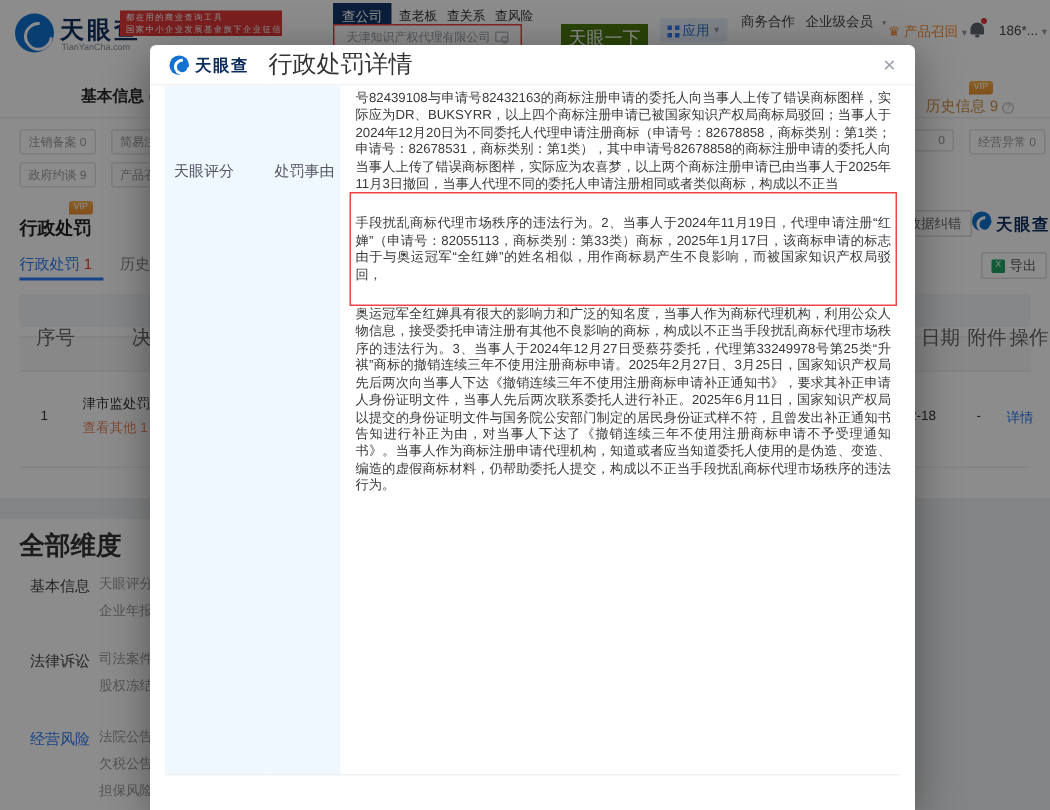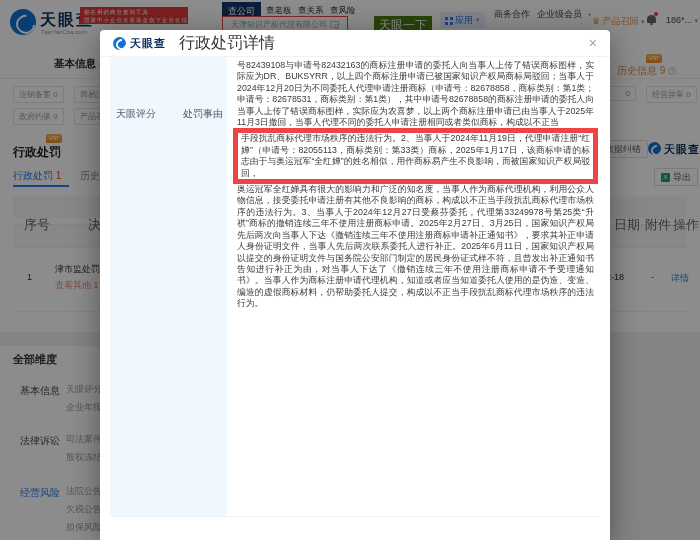--- a/index.html
+++ b/index.html
@@ -68,21 +68,21 @@
   .thA{left:24px} .thB{left:88px} .thC{left:614px} .thD{left:645px} .thE{left:673px}
   .trow { left:13px; top:248px; width:674px; height:64px; border-bottom:1px solid #f0f0f0; }
   .td { position:absolute; font-size:9px; color:#333; white-space:nowrap; overflow:hidden; }
   .tdNo { left:27px; top:272px; }
   .tdDoc { left:55px; top:263px; width:48px; }
   .tdLink { left:55px; top:279px; width:48px; color:#e88b67; }
   .tdDate { left:606px; top:272px; width:26px; }
   .tdDash { left:651px; top:272px; }
   .tdAct { left:671px; top:272px; color:#2a7cf7; }
 
-  .dims-title { left:13px; top:352px; font-size:11px; font-weight:bold; color:#333; }
+  .dims-title { left:13px; top:352px; font-size:17px; font-weight:bold; color:#333; }
   .dlab { position:absolute; font-size:10px; color:#444; }
   .ditem { position:absolute; font-size:9px; color:#9a9a9a; white-space:nowrap; }
   .blue { color:#2a7cf7; }
 
   .hist-badge { left:646px; top:54px; }
   .hist { left:617px; top:64px; font-size:10px; color:#cf9146; }
   .info-ico { display:inline-block; width:8px; height:8px; border:1px solid #c9c9c9; border-radius:50%;
     font-size:6px; line-height:7px; text-align:center; color:#bbb; vertical-align:1px; }
   .rc1{left:600px;top:86px;width:36px;text-align:right} .rc2{left:646px;top:86px}
   .fix-btn { left:598px; top:140px; height:18px; border:1px solid #ddd; border-radius:2px; background:#fff;
@@ -104,21 +104,21 @@
   .m-close { margin-left:auto; font-size:14px; color:#9aa0a8; cursor:pointer; line-height:1; }
   .m-body { padding:0 10px; }
   .m-table { display:flex; height:460px; border-bottom:1px solid #edf1f5; overflow:hidden; }
   .cell { font-size:10px; }
   .c-lab { background:#f0f8ff; color:#556; padding:50px 0 0 6px; }
   .c1 { width:67px; }
   .c2 { width:175px; padding:50px 0 0 6px; color:#333; }
   .c3 { width:50px; }
   .c4 { flex:1; padding:3px 6px 0 10px; font-size:8.8px; line-height:11.4px; color:#3a3a3a;
     text-align:justify; overflow:hidden; }
-  .hl-box { border:5px solid #ef4444; margin:0 -4px; padding:0 3px; }
+  .hl-box { border:1px solid #ef4444; margin:0 -4px; padding:14px 3px; }
 </style>
 </head>
 <body>
 
 <div class="page">
 
   
   <div class="hdr">
     <span class="abs tyc-ico ico-lg"></span>
     <span class="abs logo-txt">天眼查</span>

